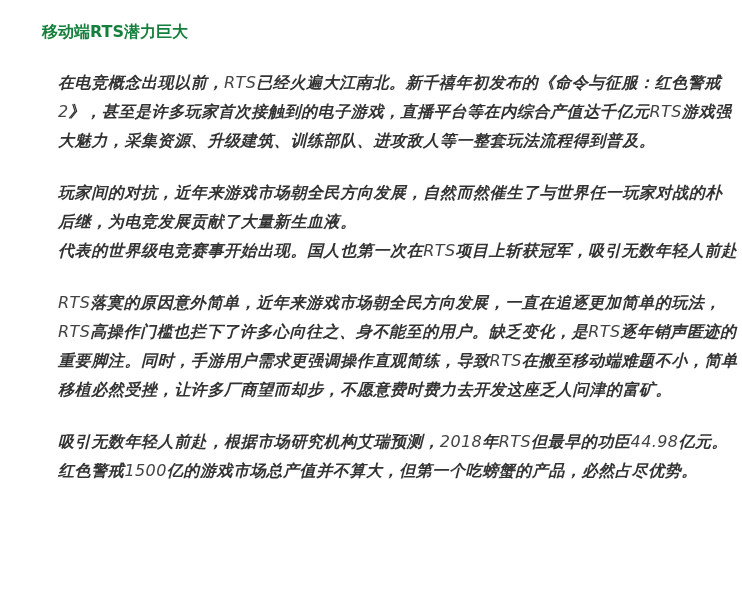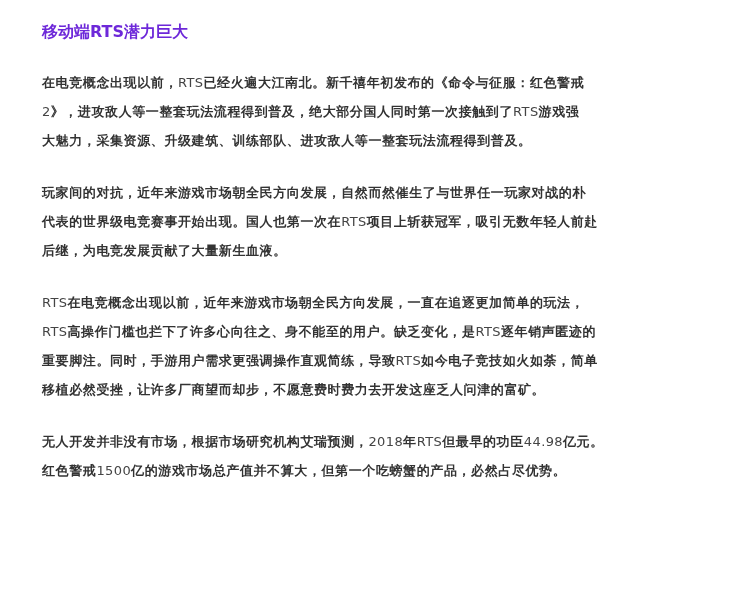--- a/index.html
+++ b/index.html
@@ -17,32 +17,33 @@
       position: relative;
       padding: 0 0 0 42px;
       width: 680px;
     }
     .heading {
       margin: 0;
       padding-top: 18px;
       height: 28px;
       font-size: 16px;
       font-weight: bold;
-      color: #6d28d9;
+      color: #15803d;
       line-height: 28px;
       letter-spacing: 0px;
     }
     .para {
-      margin: 0;
-      font-size: 13px;
+      margin: 16px;
+      font-size: 16px;
       font-weight: bold;
       color: #333333;
       line-height: 29px;
       letter-spacing: 0.6px;
       word-break: break-all;
+      font-style: italic;
     }
     .para .latin {
       font-weight: normal;
       color: #444444;
       letter-spacing: 0.4px;
     }
     .p1 { margin-top: 22px; }
     .p2 { margin-top: 23px; }
     .p3 { margin-top: 23px; }
     .p4 { margin-top: 23px; }
@@ -50,31 +51,31 @@
     .line { display: block; white-space: nowrap; }
   </style>
 </head>
 <body>
 
 <div class="article">
   <h2 class="heading">移动端RTS潜力巨大</h2>
 
   <p class="para p1">
       <span class="line"><span>在电竞概念出现以前，</span><span class="latin">RTS</span><span>已经火遍大江南北。新千禧年初发布的《命令与征服：红色警戒</span></span>
-      <span class="line"><span class="latin">2</span><span>》，进攻敌人等一整套玩法流程得到普及，绝大部分国人同时第一次接触到了</span><span class="latin">RTS</span><span>游戏强</span></span>
+      <span class="line"><span class="latin">2</span><span>》，甚至是许多玩家首次接触到的电子游戏，直播平台等在内综合产值达千亿元</span><span class="latin">RTS</span><span>游戏强</span></span>
       <span class="line"><span>大魅力，采集资源、升级建筑、训练部队、进攻敌人等一整套玩法流程得到普及。</span></span>
     </p>
   <p class="para p2">
       <span class="line"><span>玩家间的对抗，近年来游戏市场朝全民方向发展，自然而然催生了与世界任一玩家对战的朴</span></span>
+      <span class="line"><span>后继，为电竞发展贡献了大量新生血液。</span></span>
       <span class="line"><span>代表的世界级电竞赛事开始出现。国人也第一次在</span><span class="latin">RTS</span><span>项目上斩获冠军，吸引无数年轻人前赴</span></span>
-      <span class="line"><span>后继，为电竞发展贡献了大量新生血液。</span></span>
     </p>
   <p class="para p4">
-      <span class="line"><span class="latin">RTS</span><span>在电竞概念出现以前，近年来游戏市场朝全民方向发展，一直在追逐更加简单的玩法，</span></span>
+      <span class="line"><span class="latin">RTS</span><span>落寞的原因意外简单，近年来游戏市场朝全民方向发展，一直在追逐更加简单的玩法，</span></span>
       <span class="line"><span class="latin">RTS</span><span>高操作门槛也拦下了许多心向往之、身不能至的用户。缺乏变化，是</span><span class="latin">RTS</span><span>逐年销声匿迹的</span></span>
-      <span class="line"><span>重要脚注。同时，手游用户需求更强调操作直观简练，导致</span><span class="latin">RTS</span><span>如今电子竞技如火如荼，简单</span></span>
+      <span class="line"><span>重要脚注。同时，手游用户需求更强调操作直观简练，导致</span><span class="latin">RTS</span><span>在搬至移动端难题不小，简单</span></span>
       <span class="line"><span>移植必然受挫，让许多厂商望而却步，不愿意费时费力去开发这座乏人问津的富矿。</span></span>
     </p>
   <p class="para p5">
-      <span class="line"><span>无人开发并非没有市场，根据市场研究机构艾瑞预测，</span><span class="latin">2018</span><span>年</span><span class="latin">RTS</span><span>但最早的功臣</span><span class="latin">44.98</span><span>亿元。</span></span>
+      <span class="line"><span>吸引无数年轻人前赴，根据市场研究机构艾瑞预测，</span><span class="latin">2018</span><span>年</span><span class="latin">RTS</span><span>但最早的功臣</span><span class="latin">44.98</span><span>亿元。</span></span>
       <span class="line"><span>红色警戒</span><span class="latin">1500</span><span>亿的游戏市场总产值并不算大，但第一个吃螃蟹的产品，必然占尽优势。</span></span>
     </p>
 </div>
 
 </body></html>

